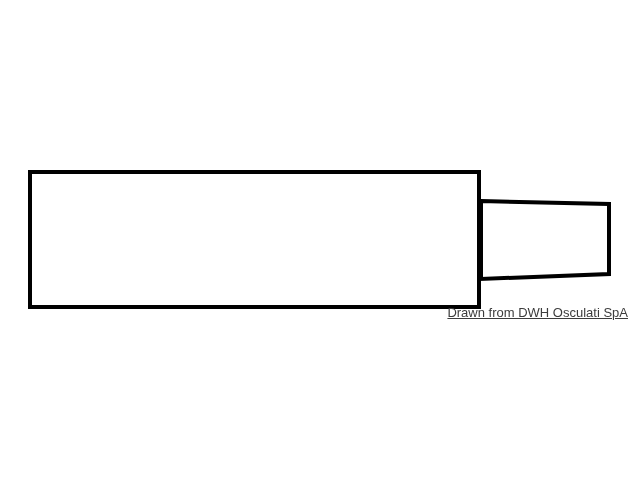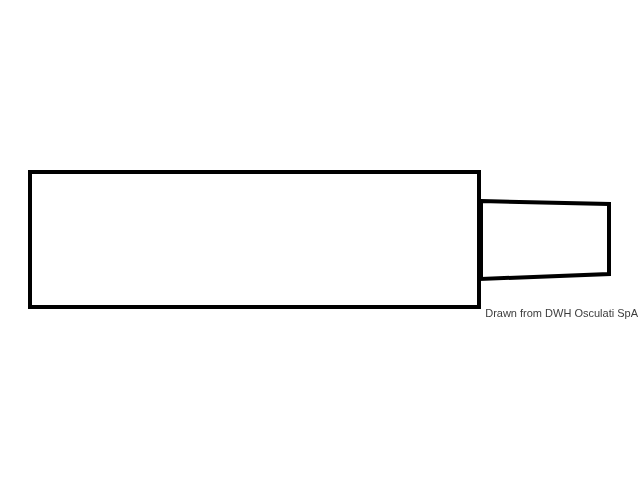--- a/index.html
+++ b/index.html
@@ -16,24 +16,25 @@
     overflow: hidden;
   }
   .drawing-svg {
     position: absolute;
     left: 0;
     top: 0;
   }
   .credit {
     position: absolute;
     top: 306px;
-    right: 2px;
-    font-size: 11px;
+    right: 12px;
+    font-size: 13px;
     line-height: 14px;
     white-space: nowrap;
+    text-decoration: underline;
   }
 </style>
 </head>
 <body style="background: rgb(255, 255, 255);">
 
 <div class="canvas" style="background: rgb(255, 255, 255);">
   <svg class="drawing-svg" width="640" height="480" viewBox="0 0 640 480" xmlns="http://www.w3.org/2000/svg">
       <polygon points="481,201 609,204 609,274 481,279" fill="#ffffff" stroke="#000000" stroke-width="4"></polygon>
       <rect x="30" y="172" width="449" height="135" fill="#ffffff" stroke="#000000" stroke-width="4"></rect>
     </svg>

